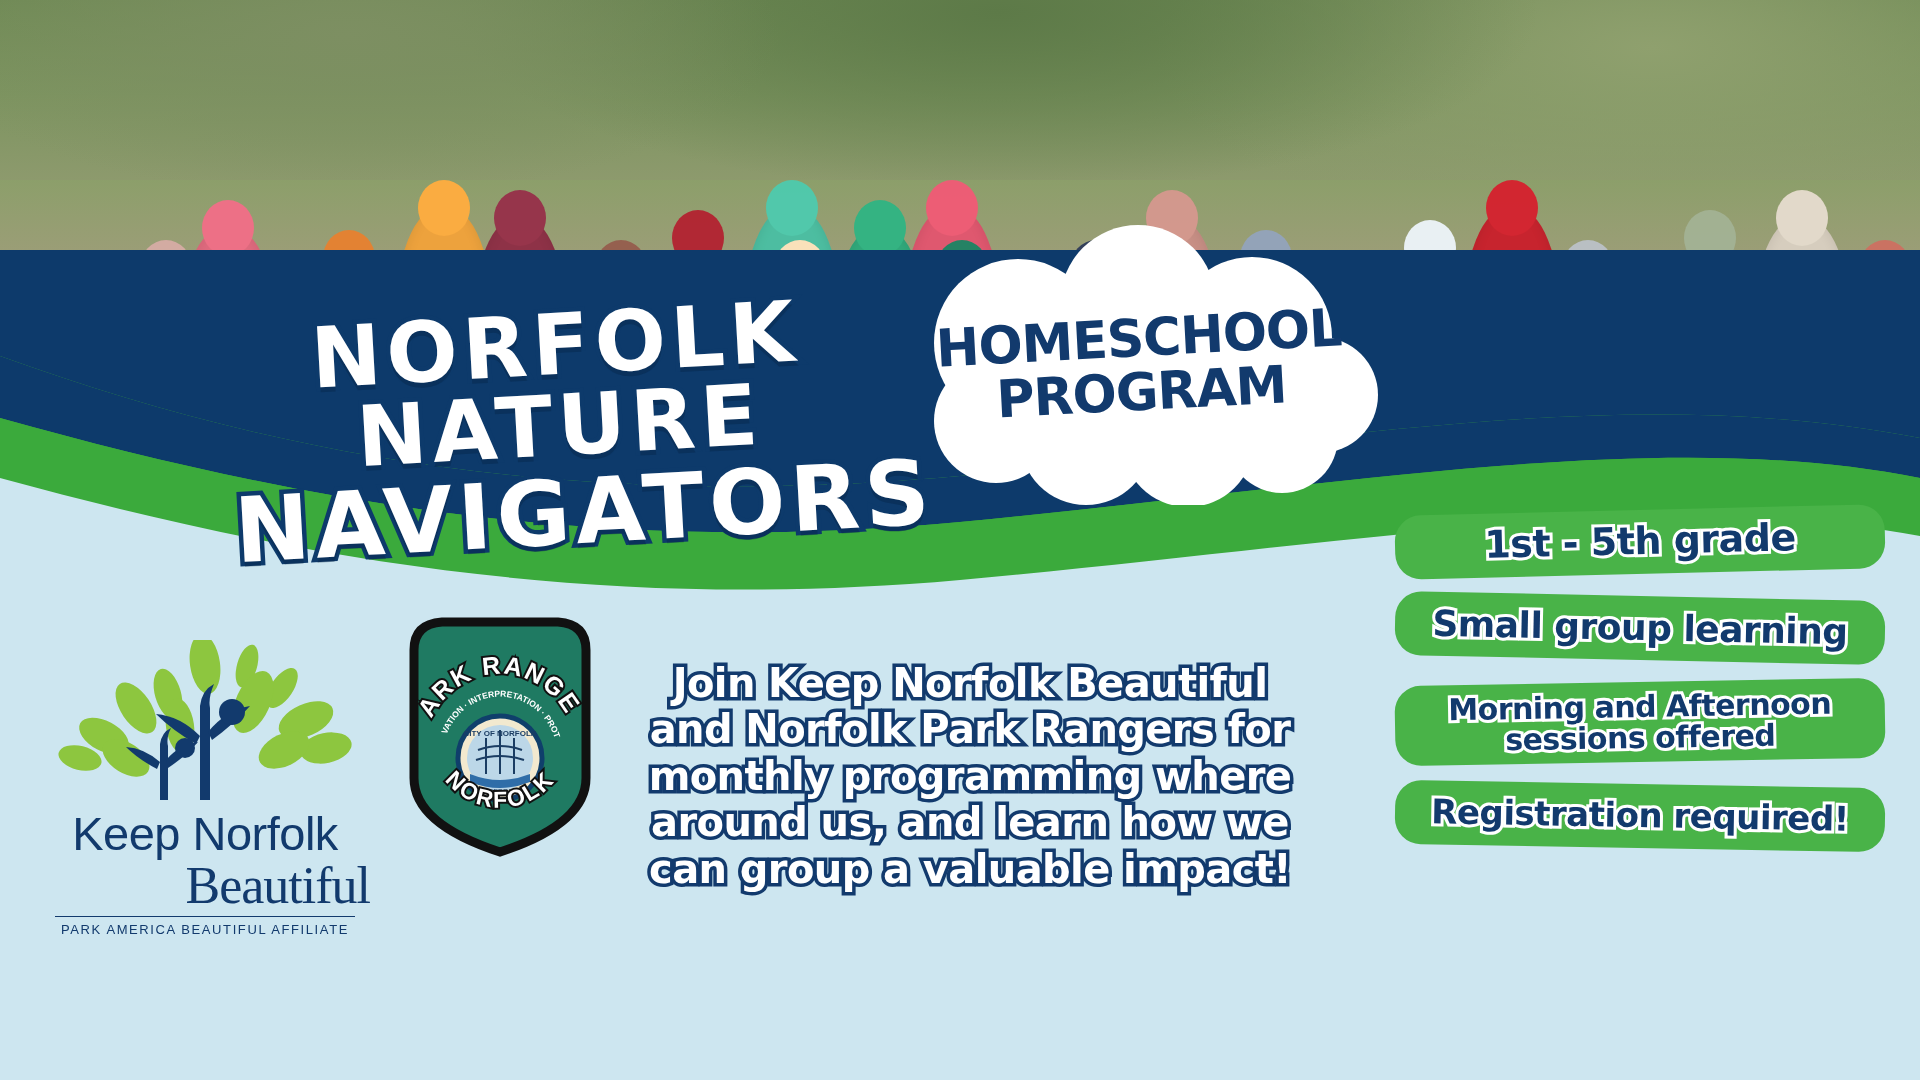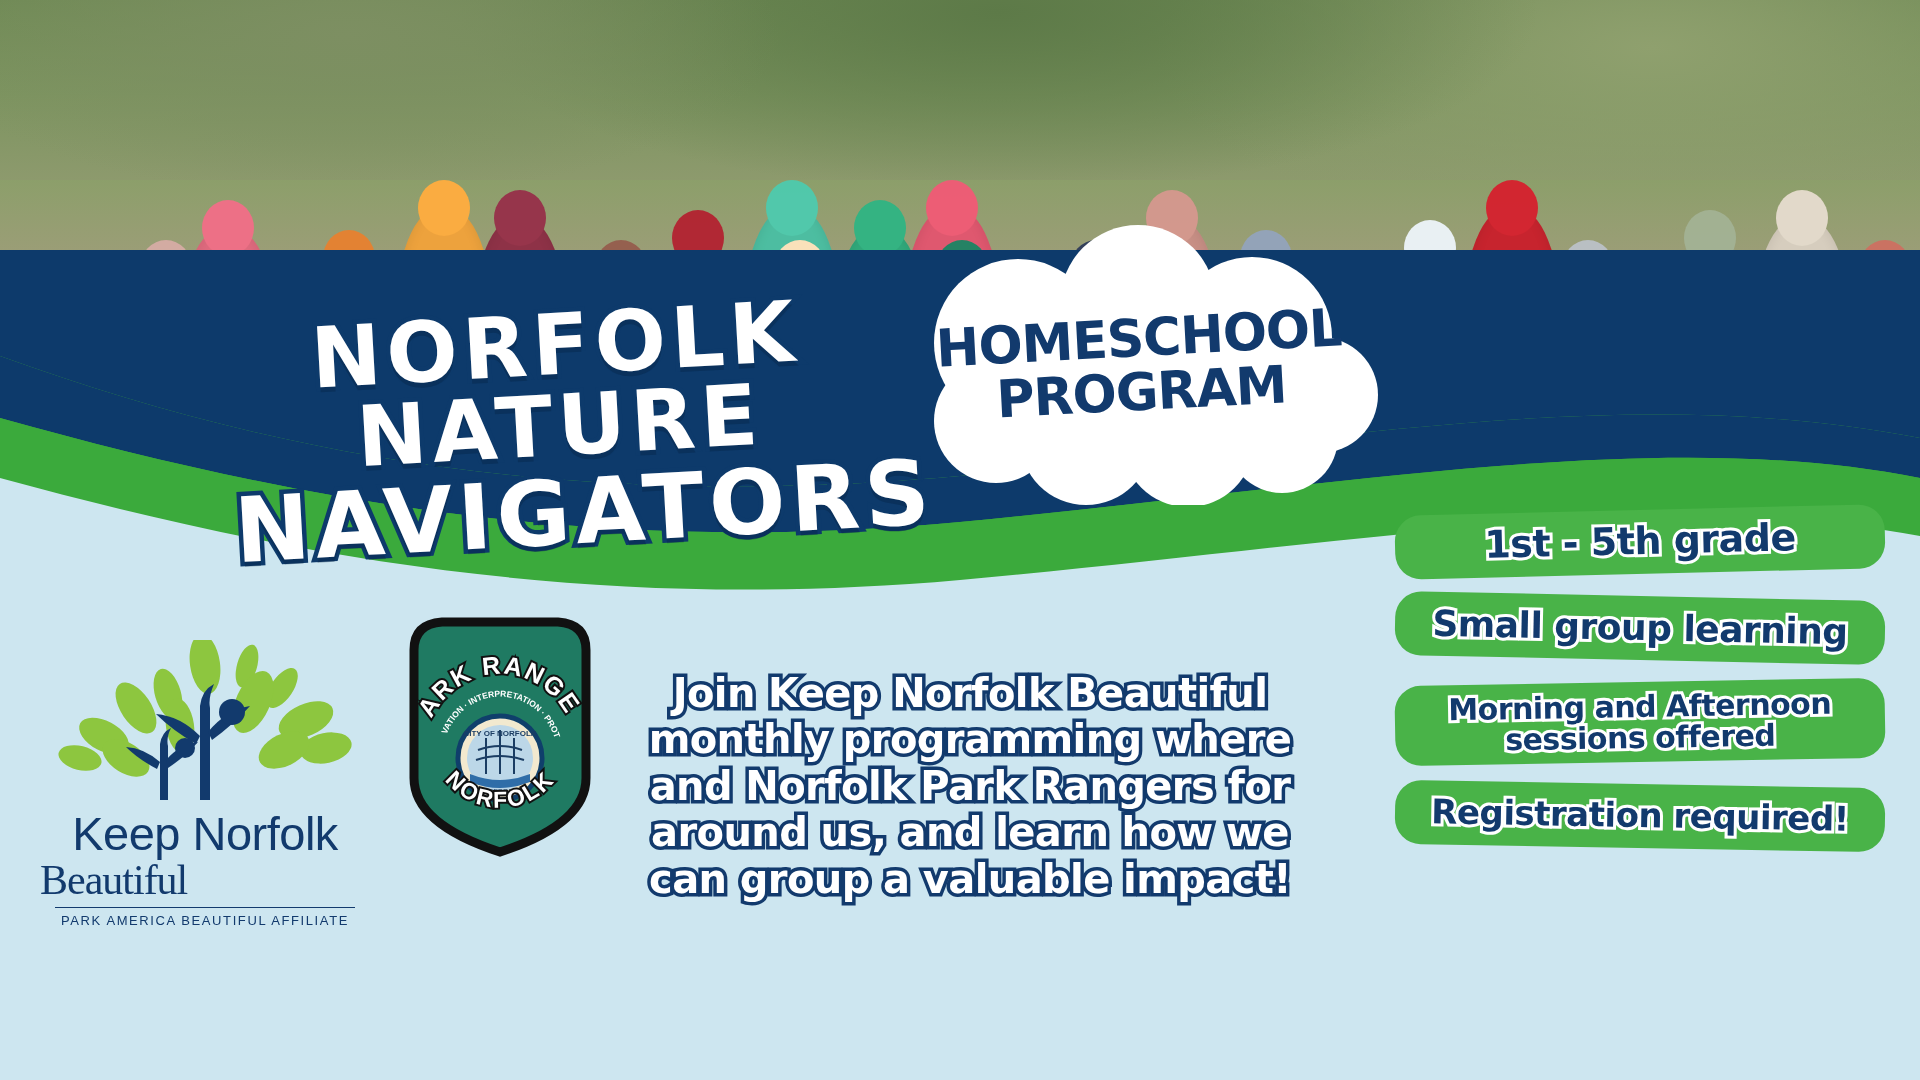--- a/index.html
+++ b/index.html
@@ -49,31 +49,31 @@
            font-size:52px; letter-spacing:-1px; line-height:1.0; white-space:nowrap; }
 
   
   #body { position:absolute; left:0; top:600px; width:1920px; height:480px; }
 
   
   #knb { position:absolute; left:40px; top:40px; width:330px; }
   #knb .mark { position:relative; width:330px; height:160px; }
   #knb .w1 { font-family:"Liberation Sans", sans-serif; font-size:47px; color:#123A6D;
              text-align:center; letter-spacing:-.5px; margin-top:6px; }
-  #knb .w2 { font-family:"Liberation Serif", serif; font-size:42px; color:#123A6D;
-             text-align:left; line-height:.95; letter-spacing:-1px; }
+  #knb .w2 { font-family:"Liberation Serif", serif; font-size:52px; color:#123A6D;
+             text-align:right; line-height:.95; letter-spacing:-1px; }
   #knb .w3 { font-size:13px; letter-spacing:1.6px; color:#123A6D; text-align:center;
              margin-top:6px; border-top:1.5px solid #123A6D; padding-top:5px; width:300px;
              margin-left:auto; margin-right:auto; }
 
   
   #patch { position:absolute; left:400px; top:10px; width:200px; height:250px; }
 
   
-  #para { position:absolute; left:640px; top:70px; width:660px; text-align:center; }
+  #para { position:absolute; left:640px; top:60px; width:660px; text-align:center; }
   #para p { font-family:"DejaVu Sans", sans-serif; font-weight:bold; font-size:40px;
             line-height:1.16; color:#ffffff; -webkit-text-stroke:7px #123A6D;
             paint-order:stroke fill; letter-spacing:-.6px; }
 
   
   #pills { position:absolute; left:1395px; top:-90px; width:490px; }
   .pill { position:relative; border-radius:26px; background:#49B348;
           display:flex; align-items:center; justify-content:center; text-align:center;
           margin-bottom:22px; padding:8px 20px; }
   .pill span { font-family:"DejaVu Sans", sans-serif; font-weight:bold; color:#123A6D;
@@ -232,22 +232,22 @@
         <text x="100" y="126" font-family="Liberation Sans, sans-serif" font-size="8" font-weight="bold" fill="#1b3d63" text-anchor="middle">CITY OF NORFOLK</text>
         <text x="100" y="184" font-family="Liberation Sans, sans-serif" font-size="7" fill="#1b3d63" text-anchor="middle">CRESCAS</text>
         <text font-family="Liberation Sans, sans-serif" font-size="23" font-weight="bold" fill="#ffffff" stroke="#111" stroke-width="4" paint-order="stroke" letter-spacing="2">
           <textPath href="#arcBot" startOffset="50%" text-anchor="middle">NORFOLK</textPath>
         </text>
       </svg>
     </div>
 
     <div id="para">
       <p>Join Keep Norfolk Beautiful</p>
+      <p>and Norfolk Park Rangers for</p>
       <p>monthly programming where</p>
-      <p>and Norfolk Park Rangers for</p>
       <p>around us, and learn how we</p>
       <p>can group a valuable impact!</p>
     </div>
 
     <div id="pills">
       <div class="pill p1">
         <span>1st - 5th grade</span>
       </div>
       <div class="pill p2">
         <span>Small group learning</span>

